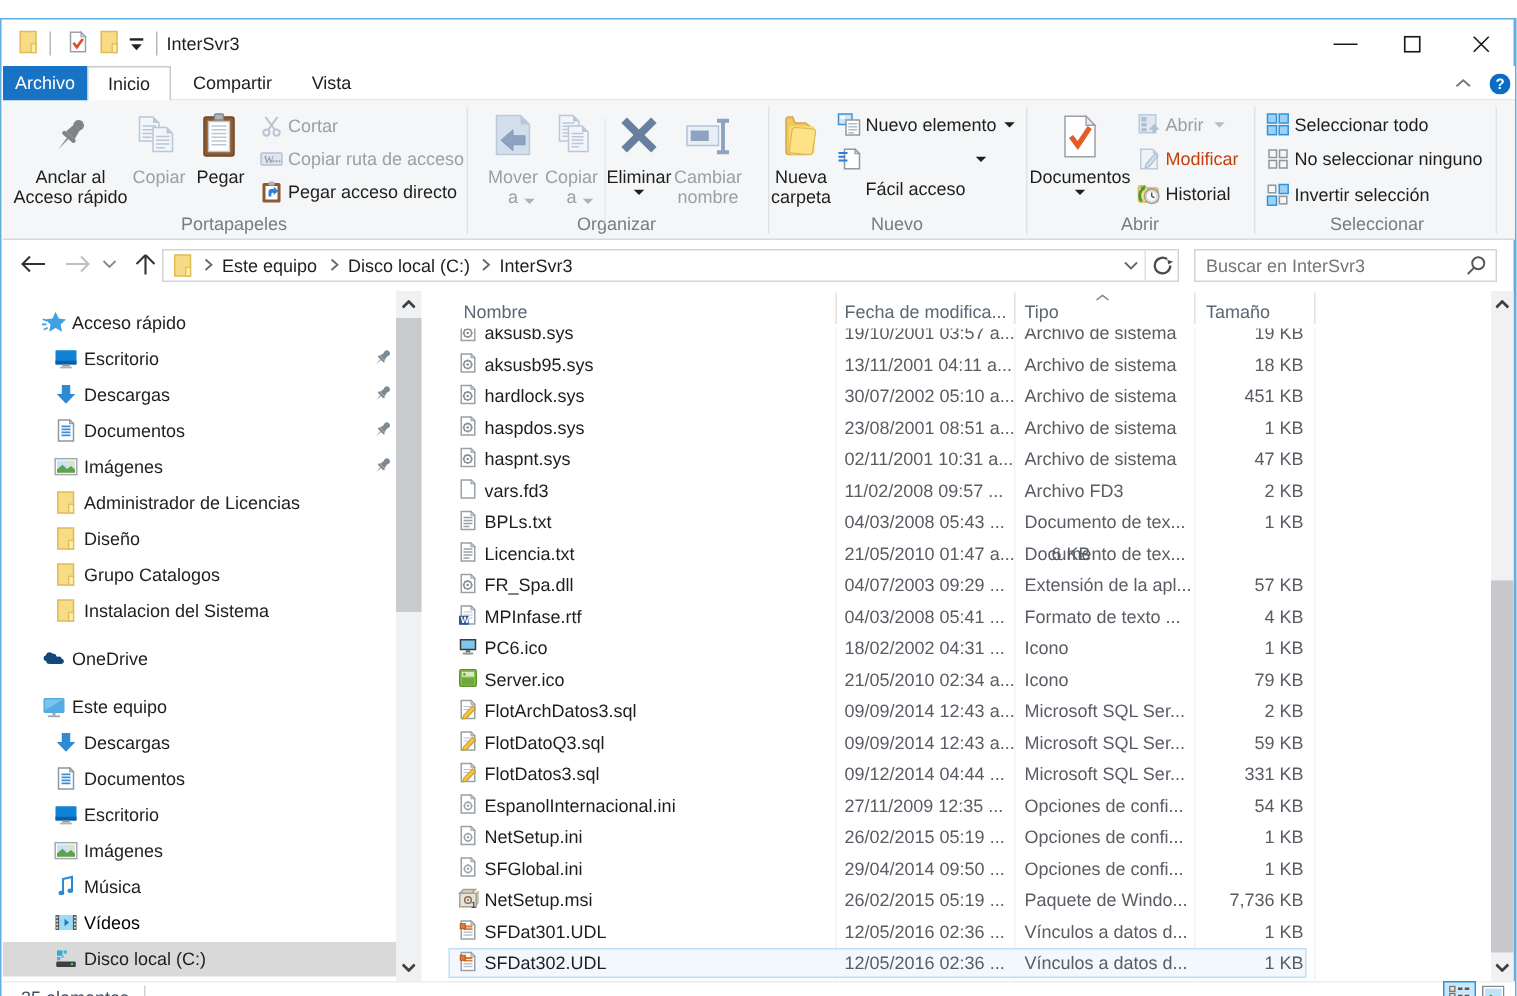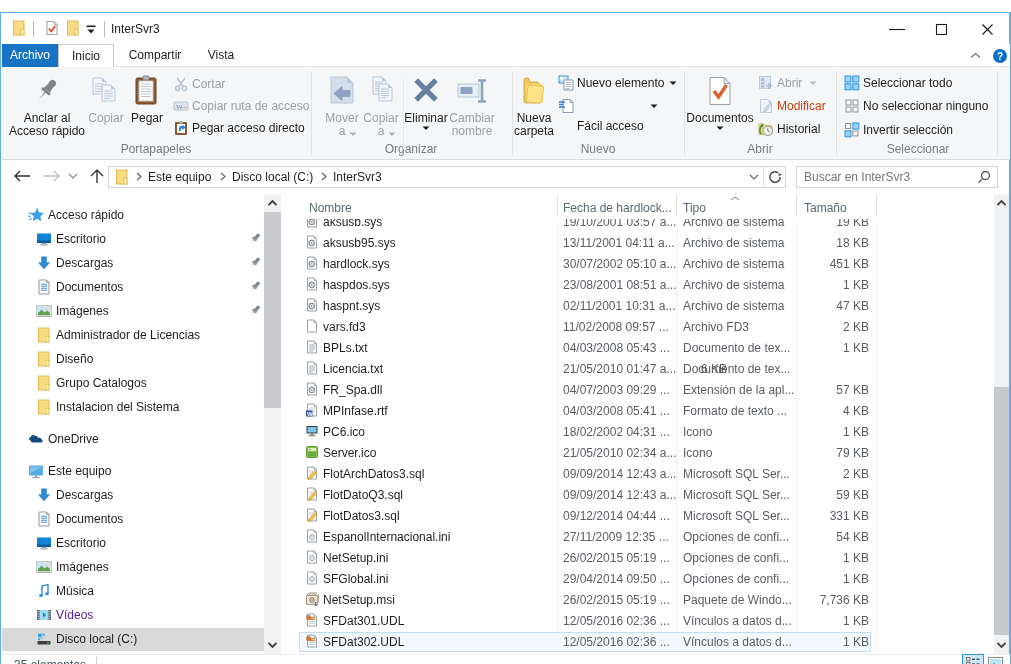--- a/index.html
+++ b/index.html
@@ -540,21 +540,21 @@
 <rect x="1.5" y="4" width="1.2" height="1.2" fill="#ddd"></rect>
         <rect x="1.5" y="6.3" width="1.2" height="1.2" fill="#ddd"></rect>
         <rect x="1.5" y="8.6" width="1.2" height="1.2" fill="#ddd"></rect>
         <rect x="1.5" y="10.9" width="1.2" height="1.2" fill="#ddd"></rect>
 <rect x="13.3" y="4" width="1.2" height="1.2" fill="#ddd"></rect>
         <rect x="13.3" y="6.3" width="1.2" height="1.2" fill="#ddd"></rect>
         <rect x="13.3" y="8.6" width="1.2" height="1.2" fill="#ddd"></rect>
         <rect x="13.3" y="10.9" width="1.2" height="1.2" fill="#ddd"></rect>
       </svg>
     </div>
-    <div class="abs" style="left:55px;top:595px;font-size:12px;color:#4c1d95;white-space:nowrap;">Vídeos</div>
+    <div class="abs" style="left:55px;top:595px;font-size:12px;color:#000000;white-space:nowrap;">Vídeos</div>
     <div class="abs" style="left:1px;top:615px;width:262px;height:23px;background:#d9d9d9;"></div>
     <div class="abs" style="left:35px;top:618px;">
       <svg width="16" height="16" viewBox="0 0 16 16" style="">
         <rect x="2" y="2.6" width="3.6" height="3.6" fill="#2fa8e0"></rect>
 <rect x="6.4" y="2.6" width="2.2" height="2.2" fill="#2fa8e0" opacity="0.85"></rect>
 <rect x="2" y="7" width="2.2" height="2.2" fill="#2fa8e0" opacity="0.85"></rect>
 <rect x="5" y="6" width="1.6" height="1.6" fill="#2fa8e0" opacity="0.6"></rect>
 <rect x="1.5" y="10" width="13" height="3.6" rx="0.8" fill="#3c4043"></rect>
 <circle cx="12" cy="11.8" r="0.9" fill="#35c93f"></circle>
       </svg>
@@ -834,21 +834,21 @@
         <path d="M4 8.5 h6 M4 10.3 h6" stroke="#b9c2cb" stroke-width="0.9"></path>
         <rect x="1.8" y="2.8" width="3.4" height="3.4" fill="#e07a30" stroke="#a85417" stroke-width="0.6"></rect>
       </svg>
     </div>
     <div class="abs t12" style="left:322px;top:622px;white-space:nowrap;">SFDat302.UDL</div>
     <div class="abs celltxt" style="left:562px;top:622px;white-space:nowrap;">12/05/2016 02:36 ...</div>
     <div class="abs celltxt" style="left:682px;top:622px;white-space:nowrap;">Vínculos a datos d...</div>
     <div class="abs celltxt" style="left:700px;top:622px;width:168px;text-align:right;">1 KB</div>
     <div class="abs" style="left:300px;top:182px;width:690px;height:24px;background:#fff;"></div>
     <div class="abs hdrtxt" style="left:308px;top:188px;">Nombre</div>
-    <div class="abs hdrtxt" style="left:562px;top:188px;">Fecha de hardlock...</div>
+    <div class="abs hdrtxt" style="left:562px;top:188px;">Fecha de modifica...</div>
     <div class="abs hdrtxt" style="left:682px;top:188px;">Tipo</div>
     <div class="abs hdrtxt" style="left:803px;top:188px;">Tamaño</div>
     <div class="abs" style="left:729px;top:183px;">
       <svg width="10" height="5" viewBox="0 0 10 5" style="">
         <path d="M1 4 L5 1 L9 4" fill="none" stroke="#808080" stroke-width="1"></path>
       </svg>
     </div>
     <div class="abs" style="left:556px;top:182px;width:1px;height:21px;background:#e0e0e0;"></div>
     <div class="abs" style="left:675px;top:182px;width:1px;height:21px;background:#e0e0e0;"></div>
     <div class="abs" style="left:795px;top:182px;width:1px;height:21px;background:#e0e0e0;"></div>

